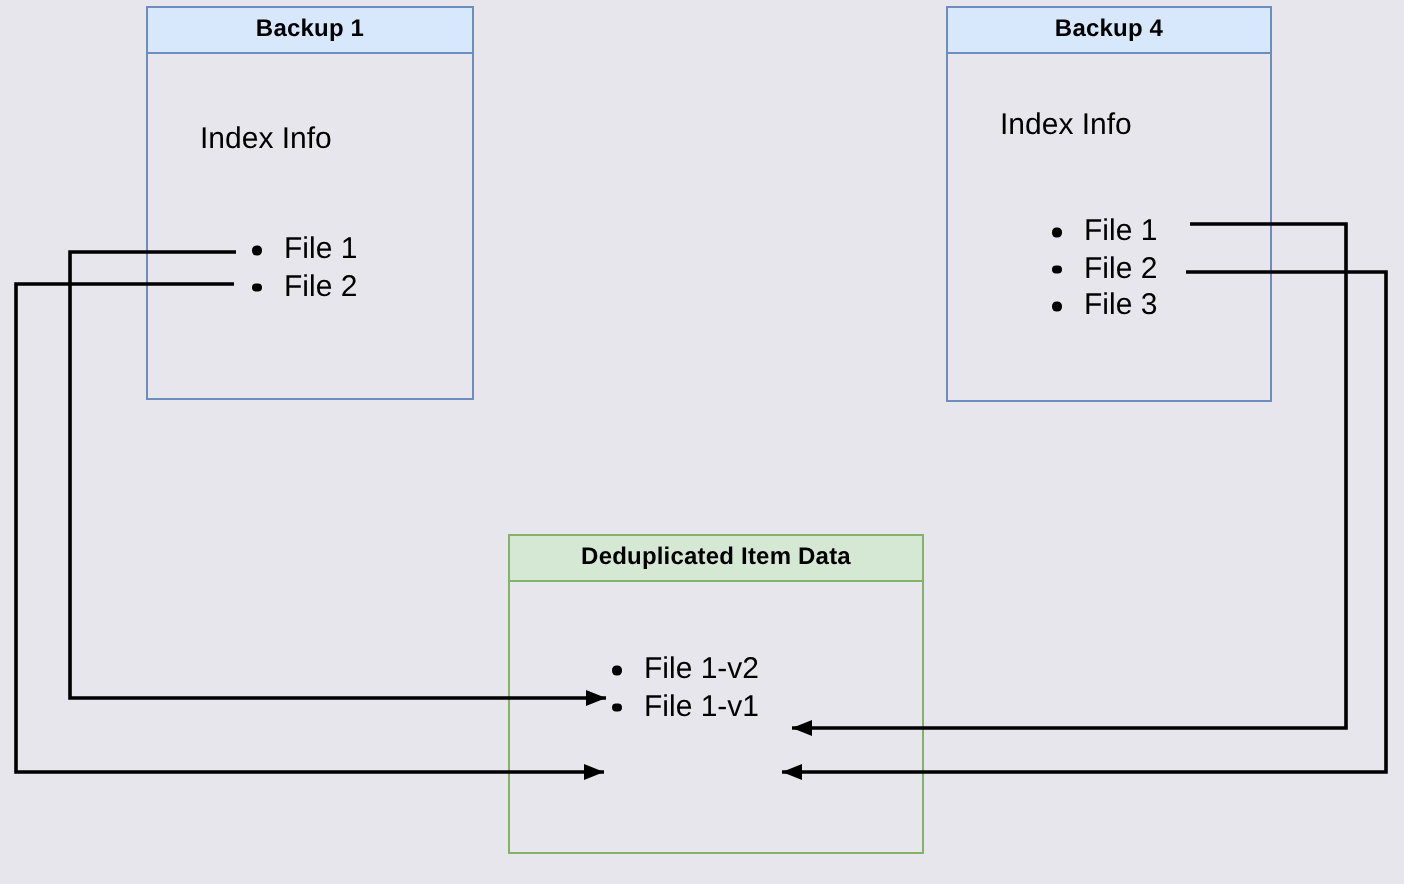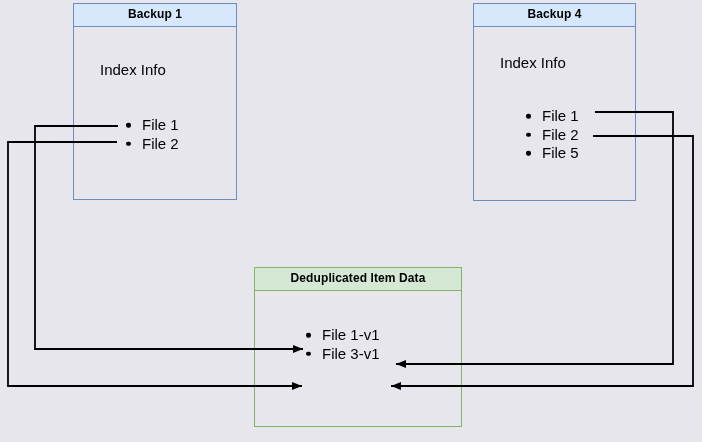--- a/index.html
+++ b/index.html
@@ -112,29 +112,29 @@
         <li>File 2</li>
       </ul>
   </div>
 
   <div class="node blue" id="backup2">
     <div class="node-header">Backup 4</div>
     <div class="subtitle">Index Info</div>
     <ul class="file-list">
         <li>File 1</li>
         <li>File 2</li>
-        <li>File 5</li>
+        <li>File 3</li>
       </ul>
   </div>
 
   <div class="node green" id="dedup">
     <div class="node-header">Deduplicated Item Data</div>
     <ul class="file-list">
+        <li>File 1-v2</li>
         <li>File 1-v1</li>
-        <li>File 3-v1</li>
       </ul>
   </div>
 
   <svg class="arrows" width="702" height="442" viewBox="0 0 702 442">
     <defs>
       <marker id="ah" markerUnits="userSpaceOnUse" markerWidth="11" markerHeight="10" refX="10" refY="4.5" orient="auto">
         <path class="arrowhead" d="M0,0.5 L10,4.5 L0,8.5 Z"></path>
       </marker>
     </defs>
     <polyline points="118,126 35,126 35,349 303,349" marker-end="url(#ah)"></polyline>

